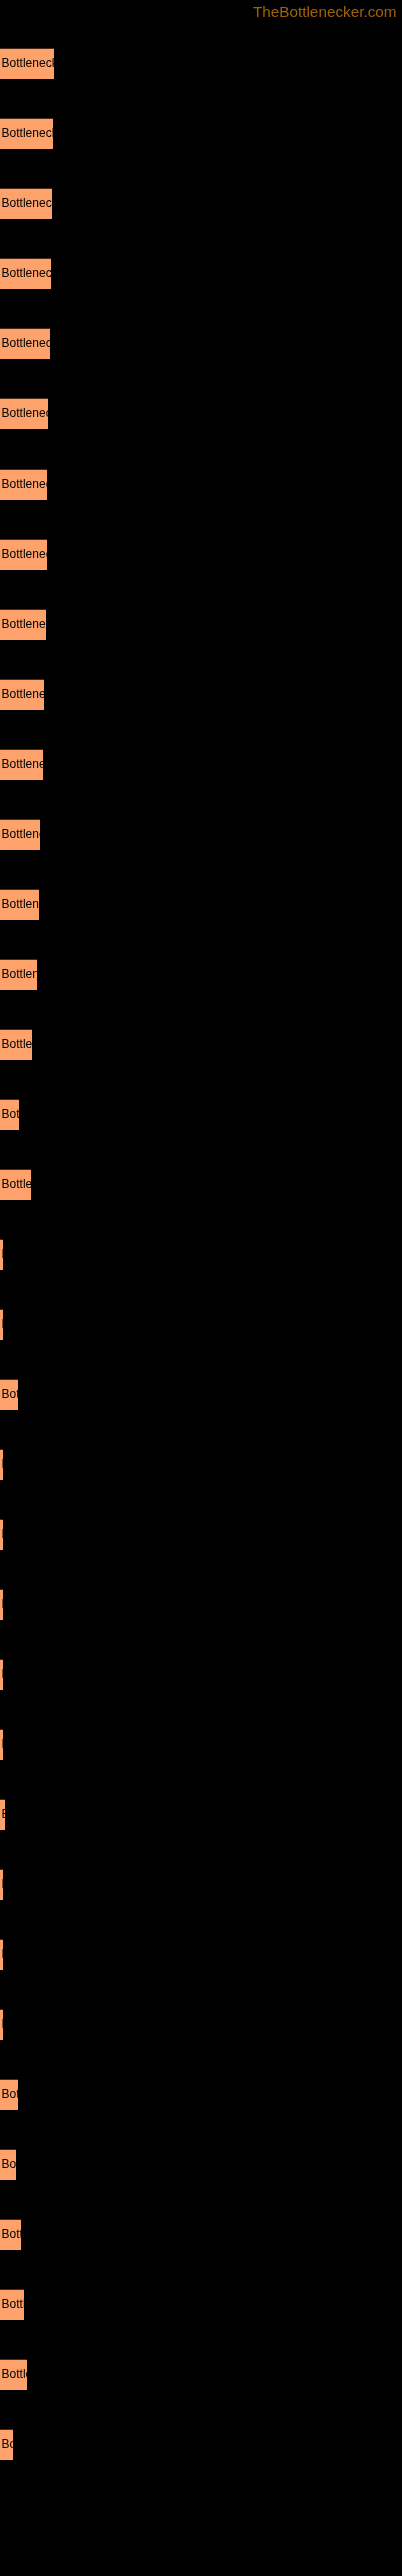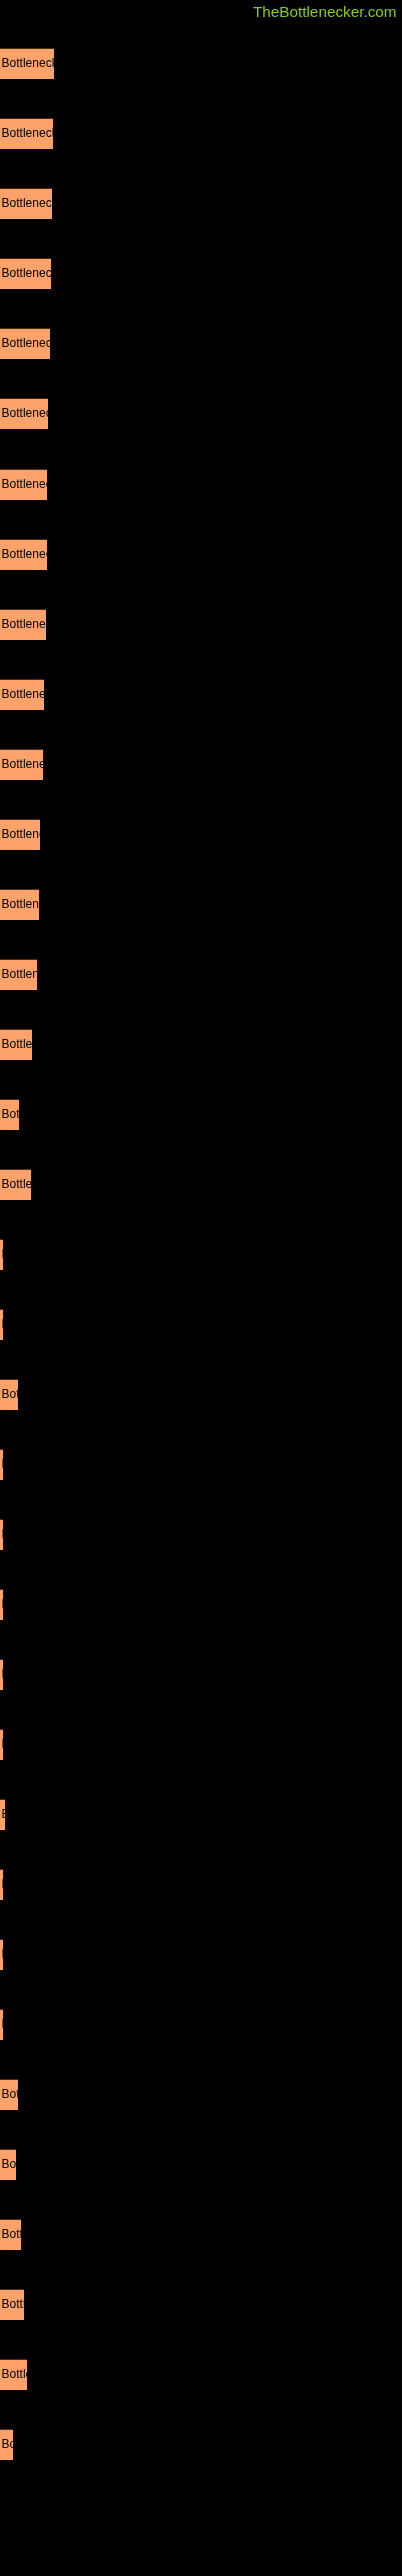--- a/index.html
+++ b/index.html
@@ -15,21 +15,21 @@
     width:403px;
     height:2576px;
     background:#000000;
   }
   #site-title {
     position:absolute;
     top:1.6px;
     right:6.4px;
     font-size:15.3px;
     line-height:19.3px;
-    color:#84cc16;
+    color:#a16207;
     letter-spacing:0px;
     white-space:nowrap;
     font-family:"Liberation Sans", sans-serif;
   }
   #chart {
     position:absolute;
     top:0;
     left:0;
     width:403px;
     height:2576px;

